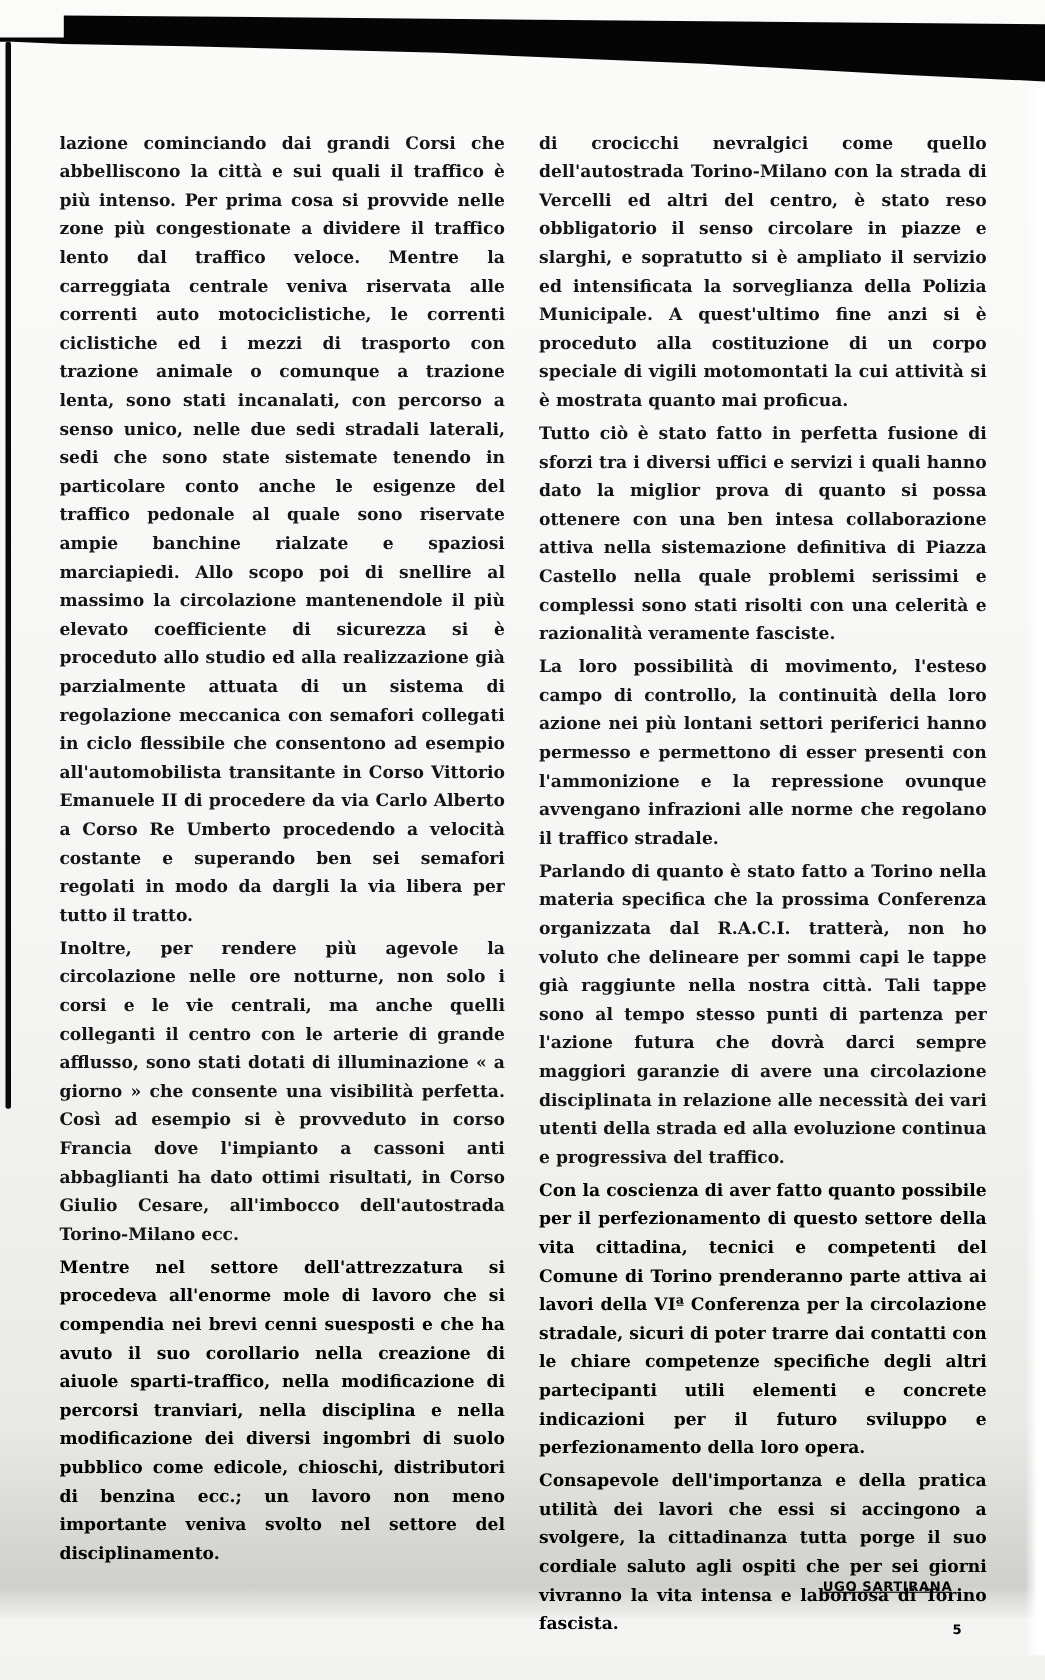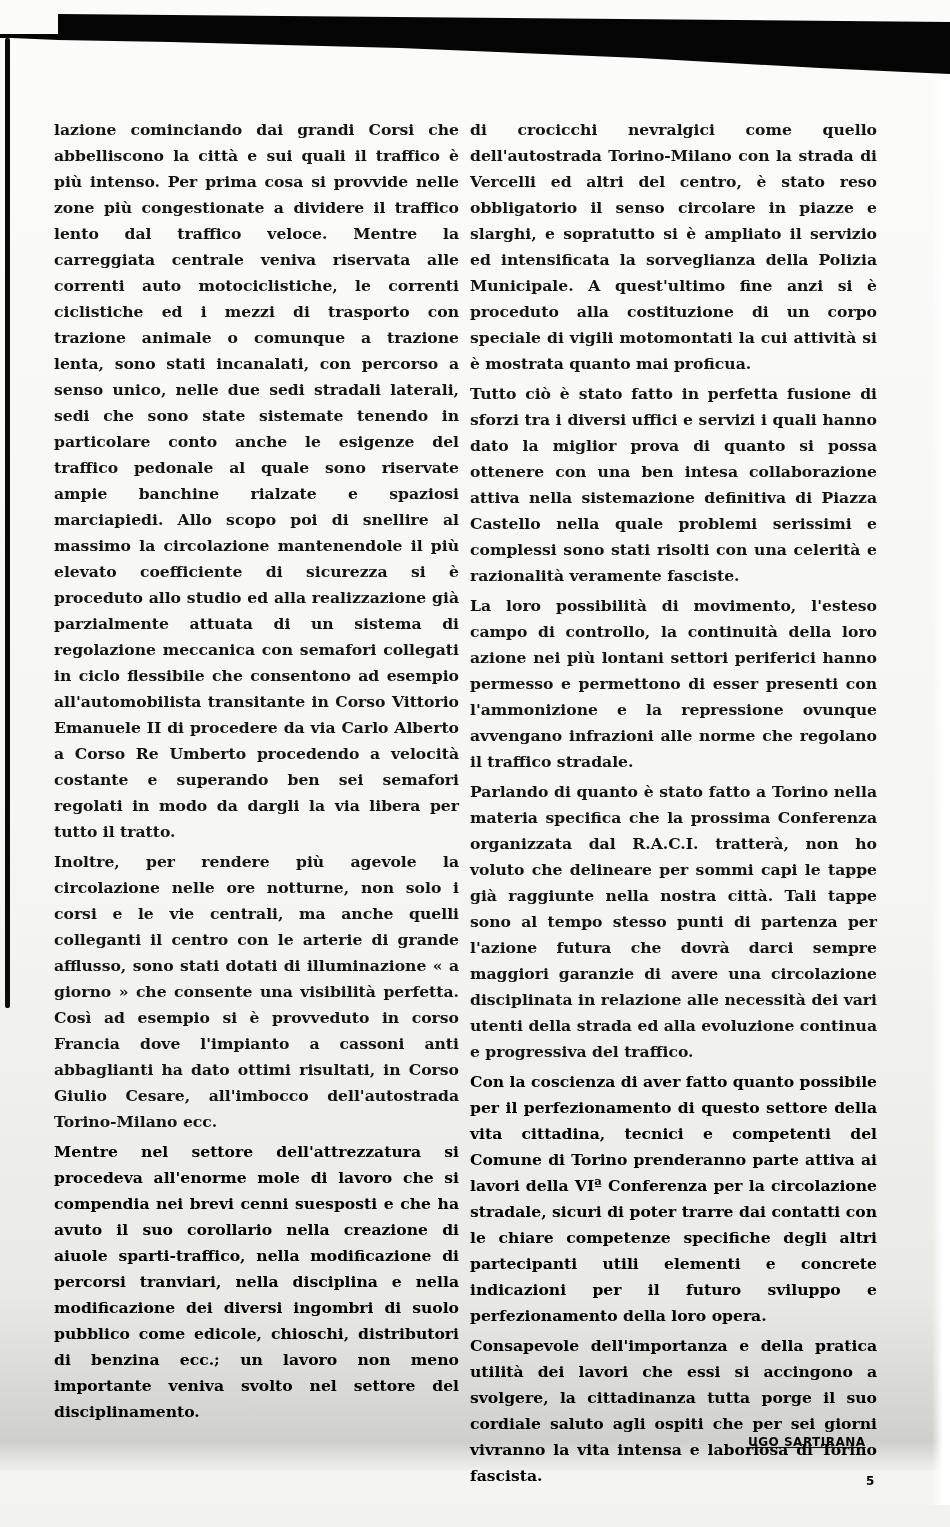--- a/index.html
+++ b/index.html
@@ -44,21 +44,21 @@
     position: absolute;
     top: 117px;
     width: 420px;
     font-size: 15.6px;
     line-height: 26px;
     font-weight: bold;
     text-align: justify;
     hyphens: manual;
   }
   .col-left { left: 54px; width: 405px; }
-  .col-right { left: 470px; width: 407px; }
+  .col-right { left: 490px; width: 407px; }
   .para {
     margin: 0 0 4px 0;
   }
   .para.dark { color: #000; }
   .signature {
     position: absolute;
     left: 748px; top: 1435px;
     font-family: "DejaVu Sans", "Liberation Sans", sans-serif;
     font-weight: 900;
     font-size: 12px;

